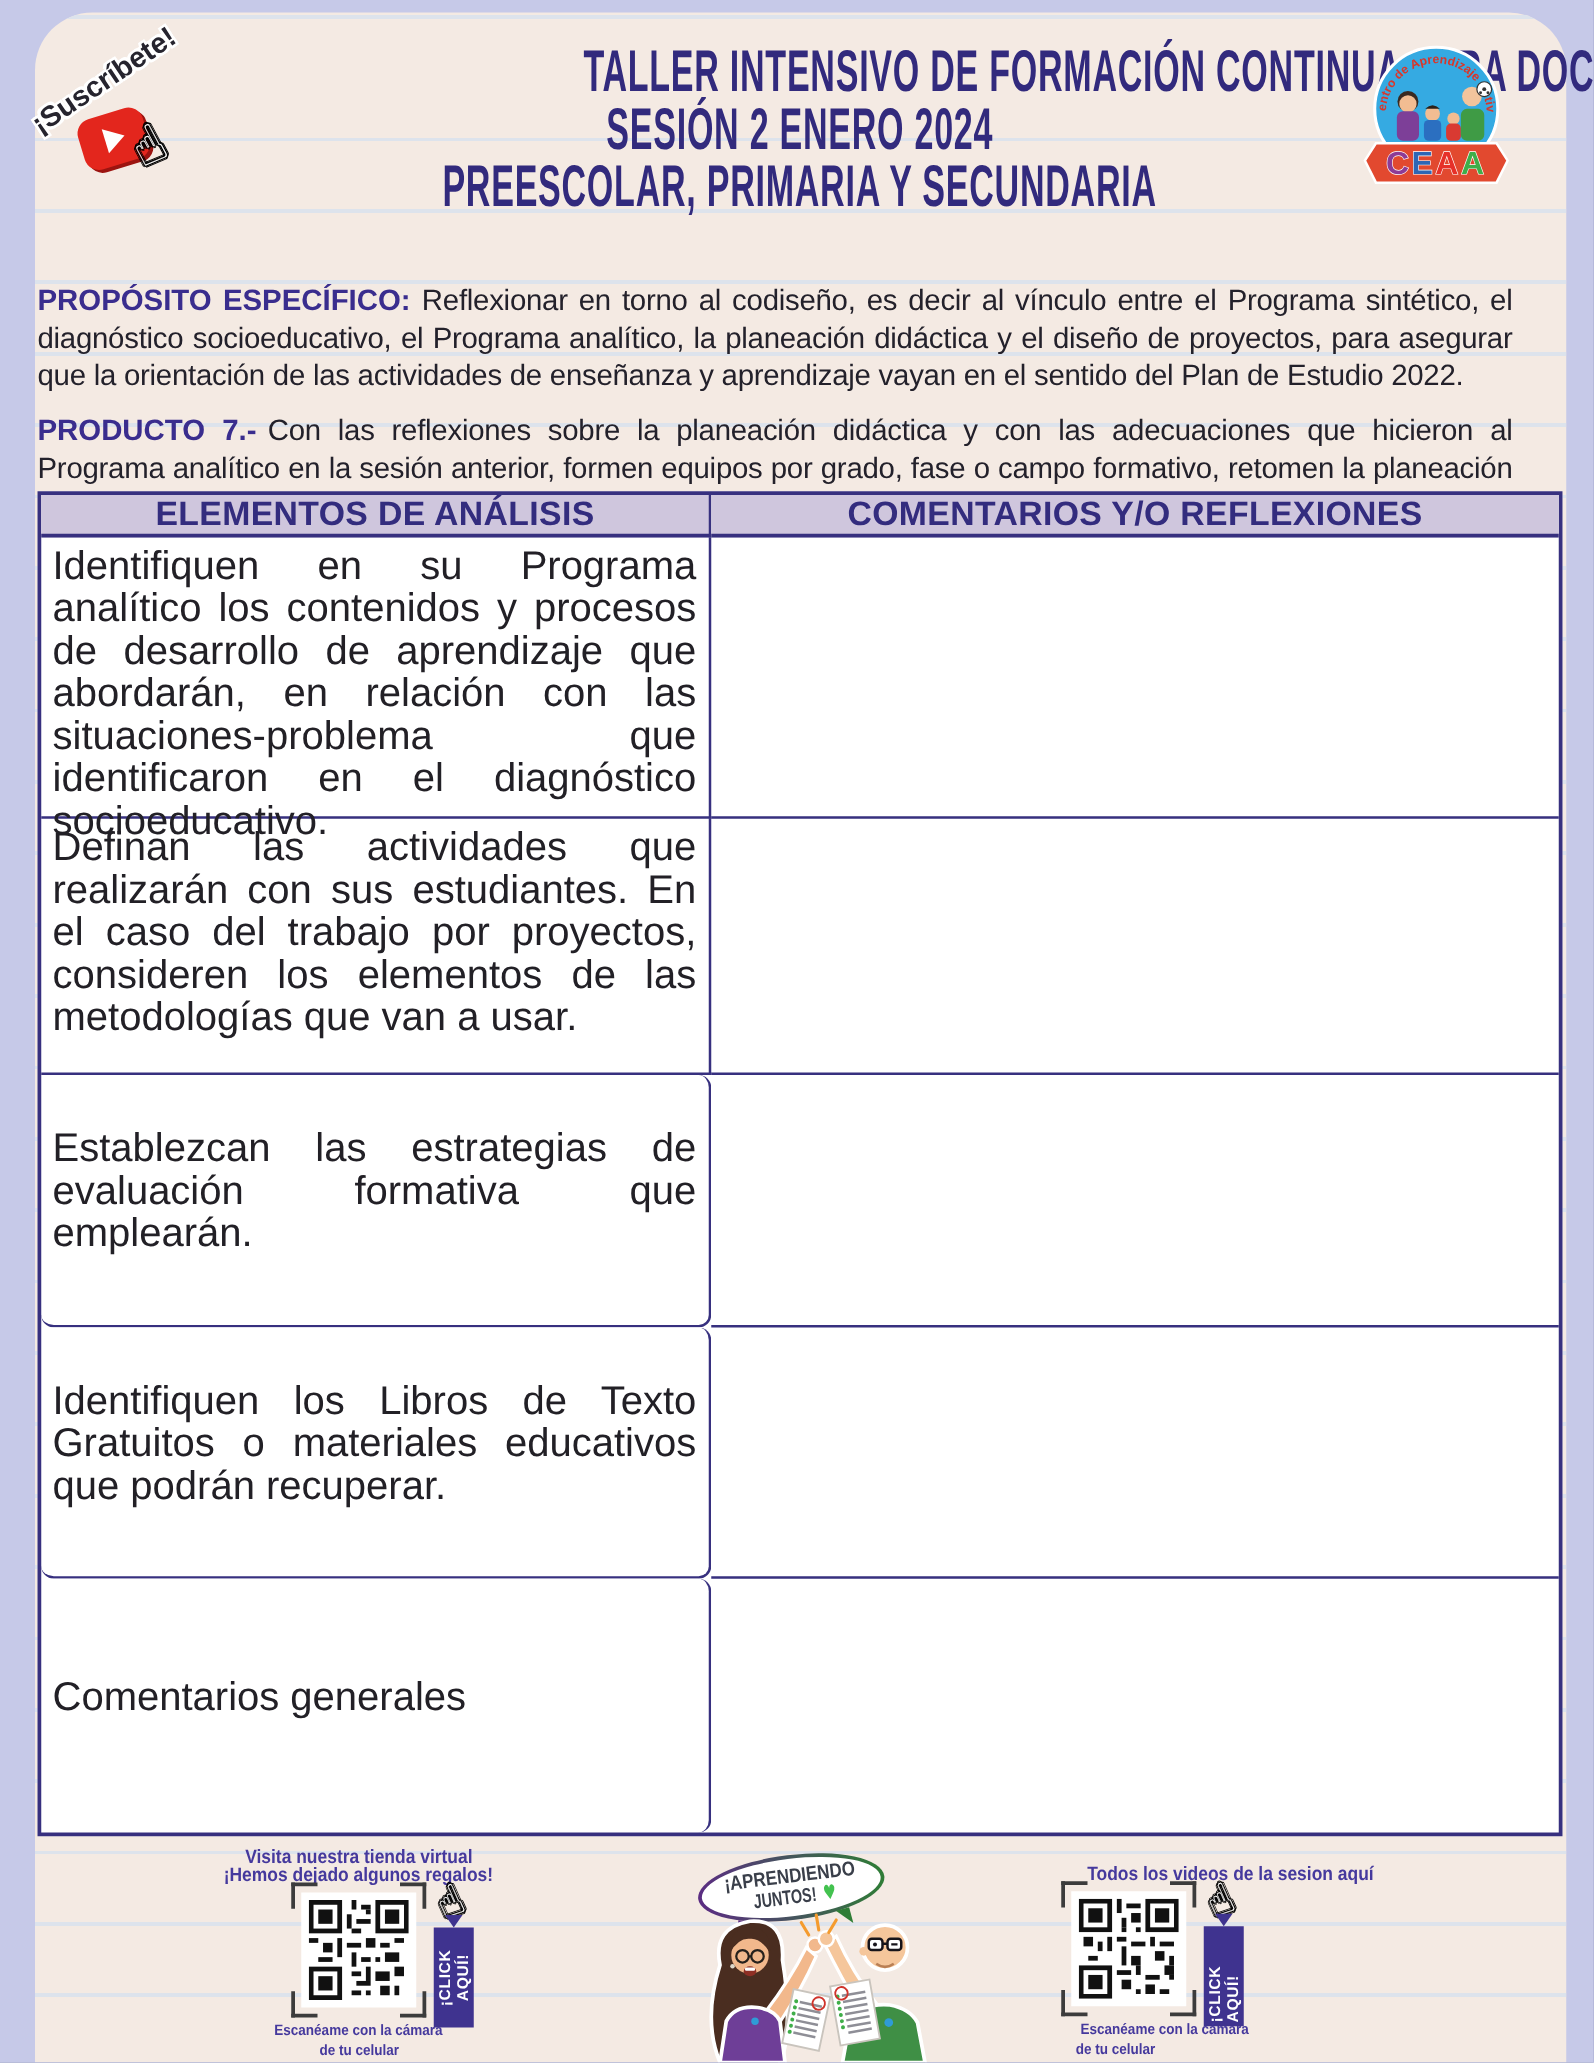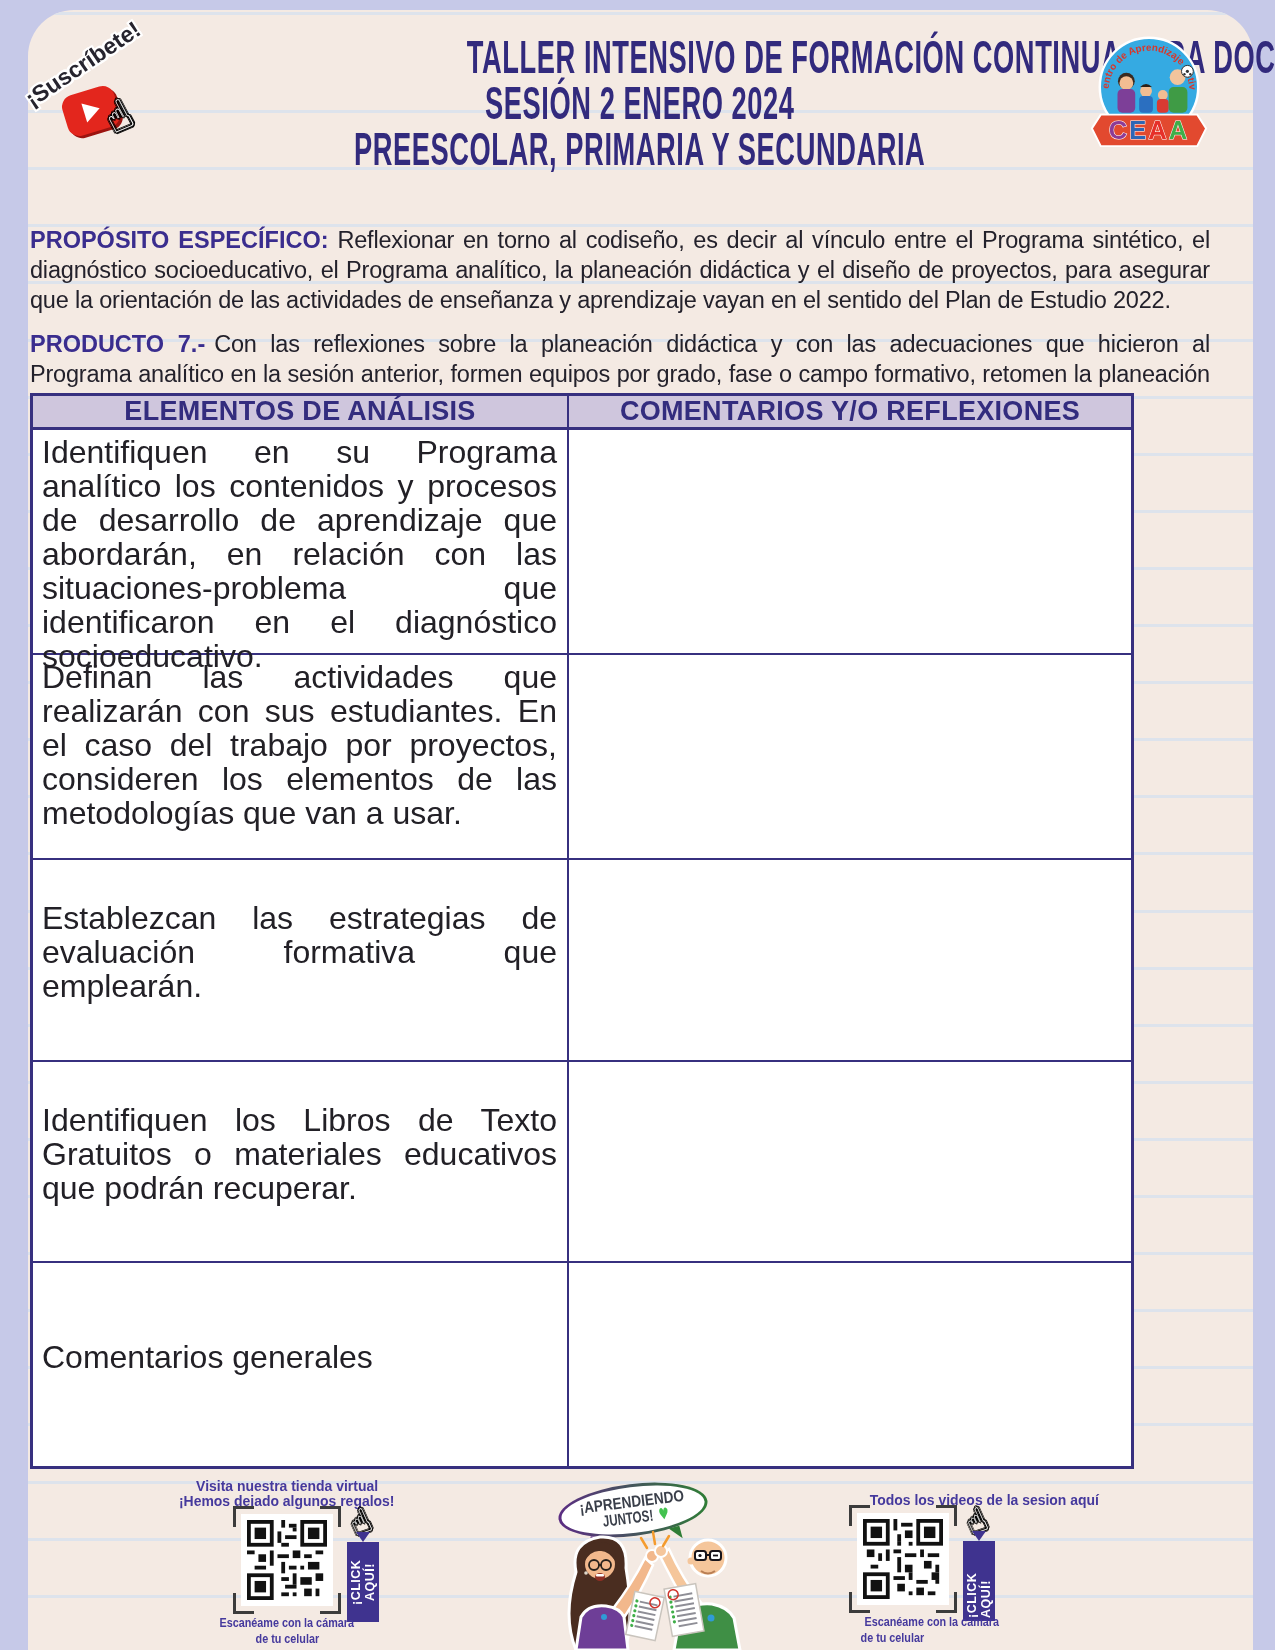--- a/index.html
+++ b/index.html
@@ -31,30 +31,30 @@
   .logo{position:absolute;left:1085px;top:24px;width:128px;height:134px;}
 
   
   .para{position:absolute;left:30px;width:1180px;text-align:justify;
         font-size:23.5px;line-height:30px;letter-spacing:-.2px;color:#23212b;}
   .para .lbl{font-weight:700;color:#3a2d8e;margin-right:9px;letter-spacing:0;}
   .p1{top:178px;margin-top:47px;}
   .p2{top:305px;}
 
   
-  .tbl{position:absolute;left:30px;top:393px;width:1104px;height:1076px;box-sizing:border-box;
+  .tbl{position:absolute;left:30px;top:393px;width:1220px;height:1076px;box-sizing:border-box;
        border:3px solid #37307f;background:#fff;display:grid;
        grid-template-columns:536px 1fr;grid-template-rows:34px 225px 205px 202px 201px 1fr;}
   .cell{box-sizing:border-box;}
   .c1{border-right:2px solid #37307f;}
   .bb{border-bottom:2px solid #37307f;}
   .th{background:#cfc6dd;display:flex;align-items:center;justify-content:center;
       font-weight:700;font-size:27px;color:#332c7e;border-bottom:3px solid #37307f;letter-spacing:.3px;}
   .td{font-size:32px;line-height:34px;text-align:justify;color:#222026;padding:5px 10px 0 9px;}
-  .td.mid{display:flex;align-items:center;padding-top:0;padding-bottom:16px;}
+  .td.mid{display:flex;align-items:center;padding-top:0;padding-bottom:16px;border-radius:10px;}
   .td.mid>div{width:100%;}
 
   
   .f-head{font-weight:700;font-size:15.5px;line-height:15px;color:#45399d;}
   .f-head span{display:inline-block;transform:scaleX(.9);white-space:nowrap;}
   .f-cap{font-weight:700;font-size:12px;line-height:16px;color:#45399d;margin-top:5px;}
   .f-cap span{display:inline-block;transform:scaleX(.9);white-space:nowrap;}
   .f-left{position:absolute;left:167px;top:1478px;width:240px;text-align:center;}
   .f-right{position:absolute;left:857px;top:1492px;width:240px;}
   .qr-wrap{position:relative;display:inline-block;margin-top:6px;cursor:pointer;}

